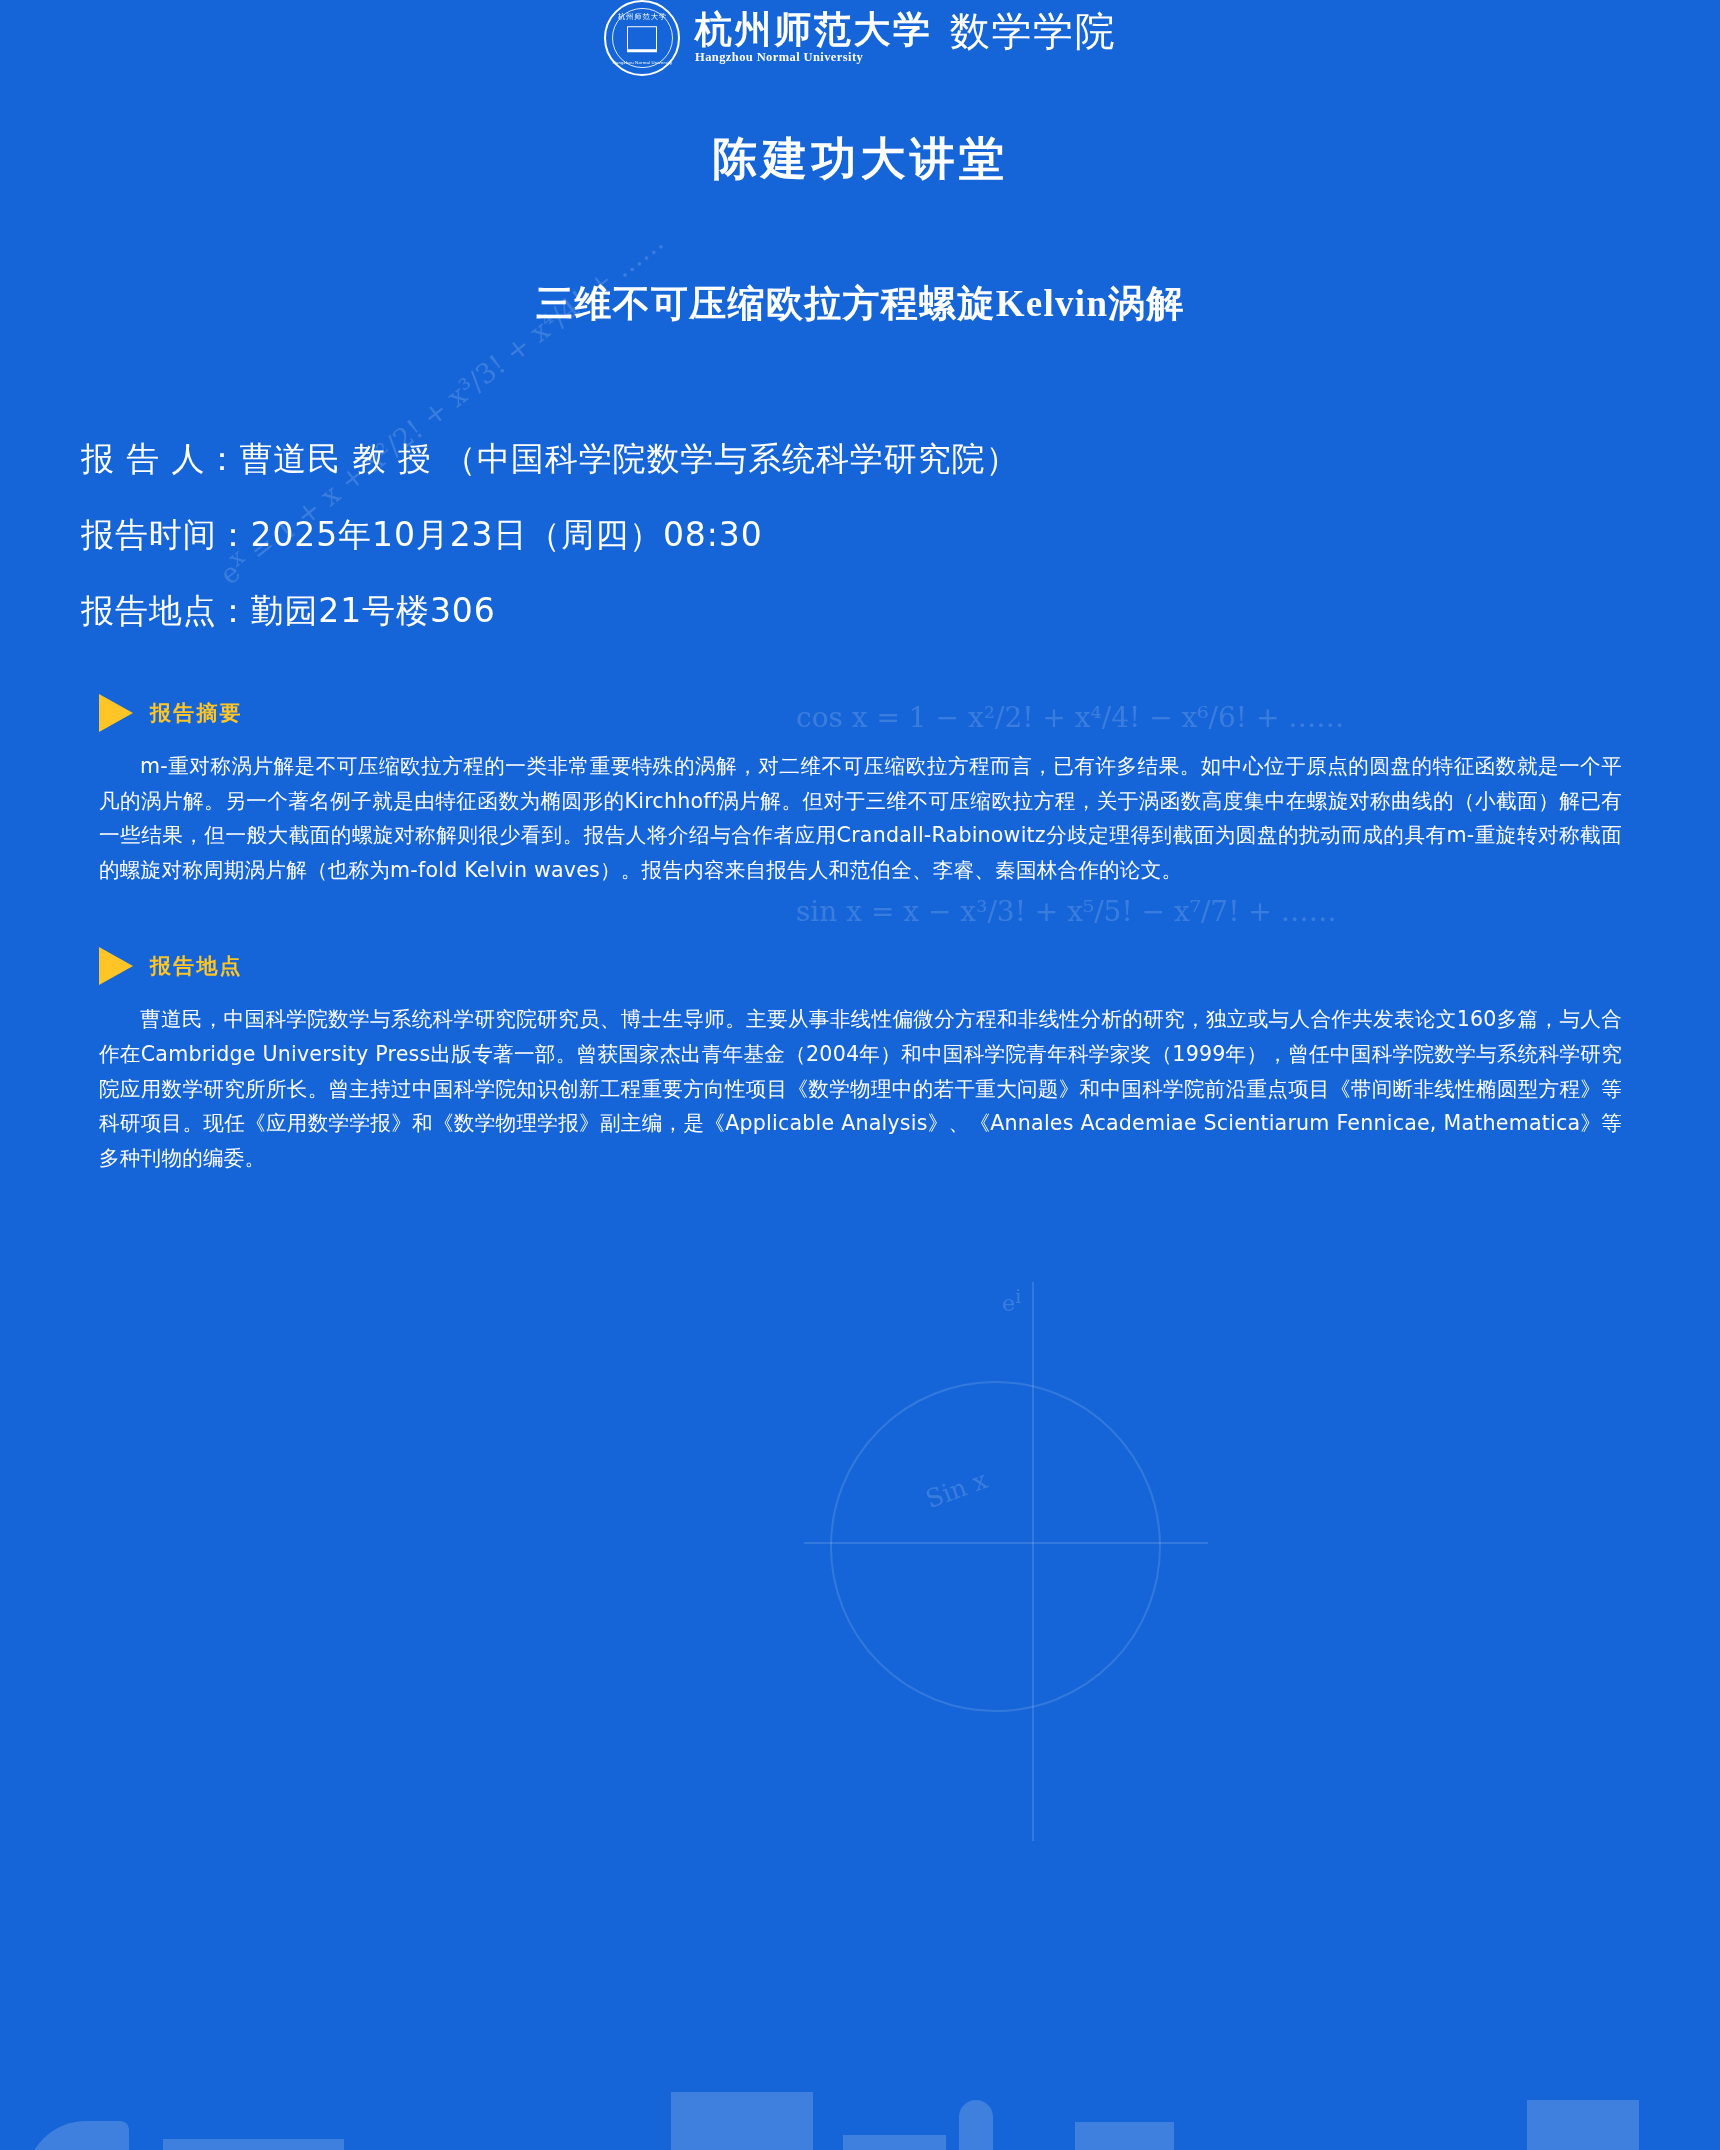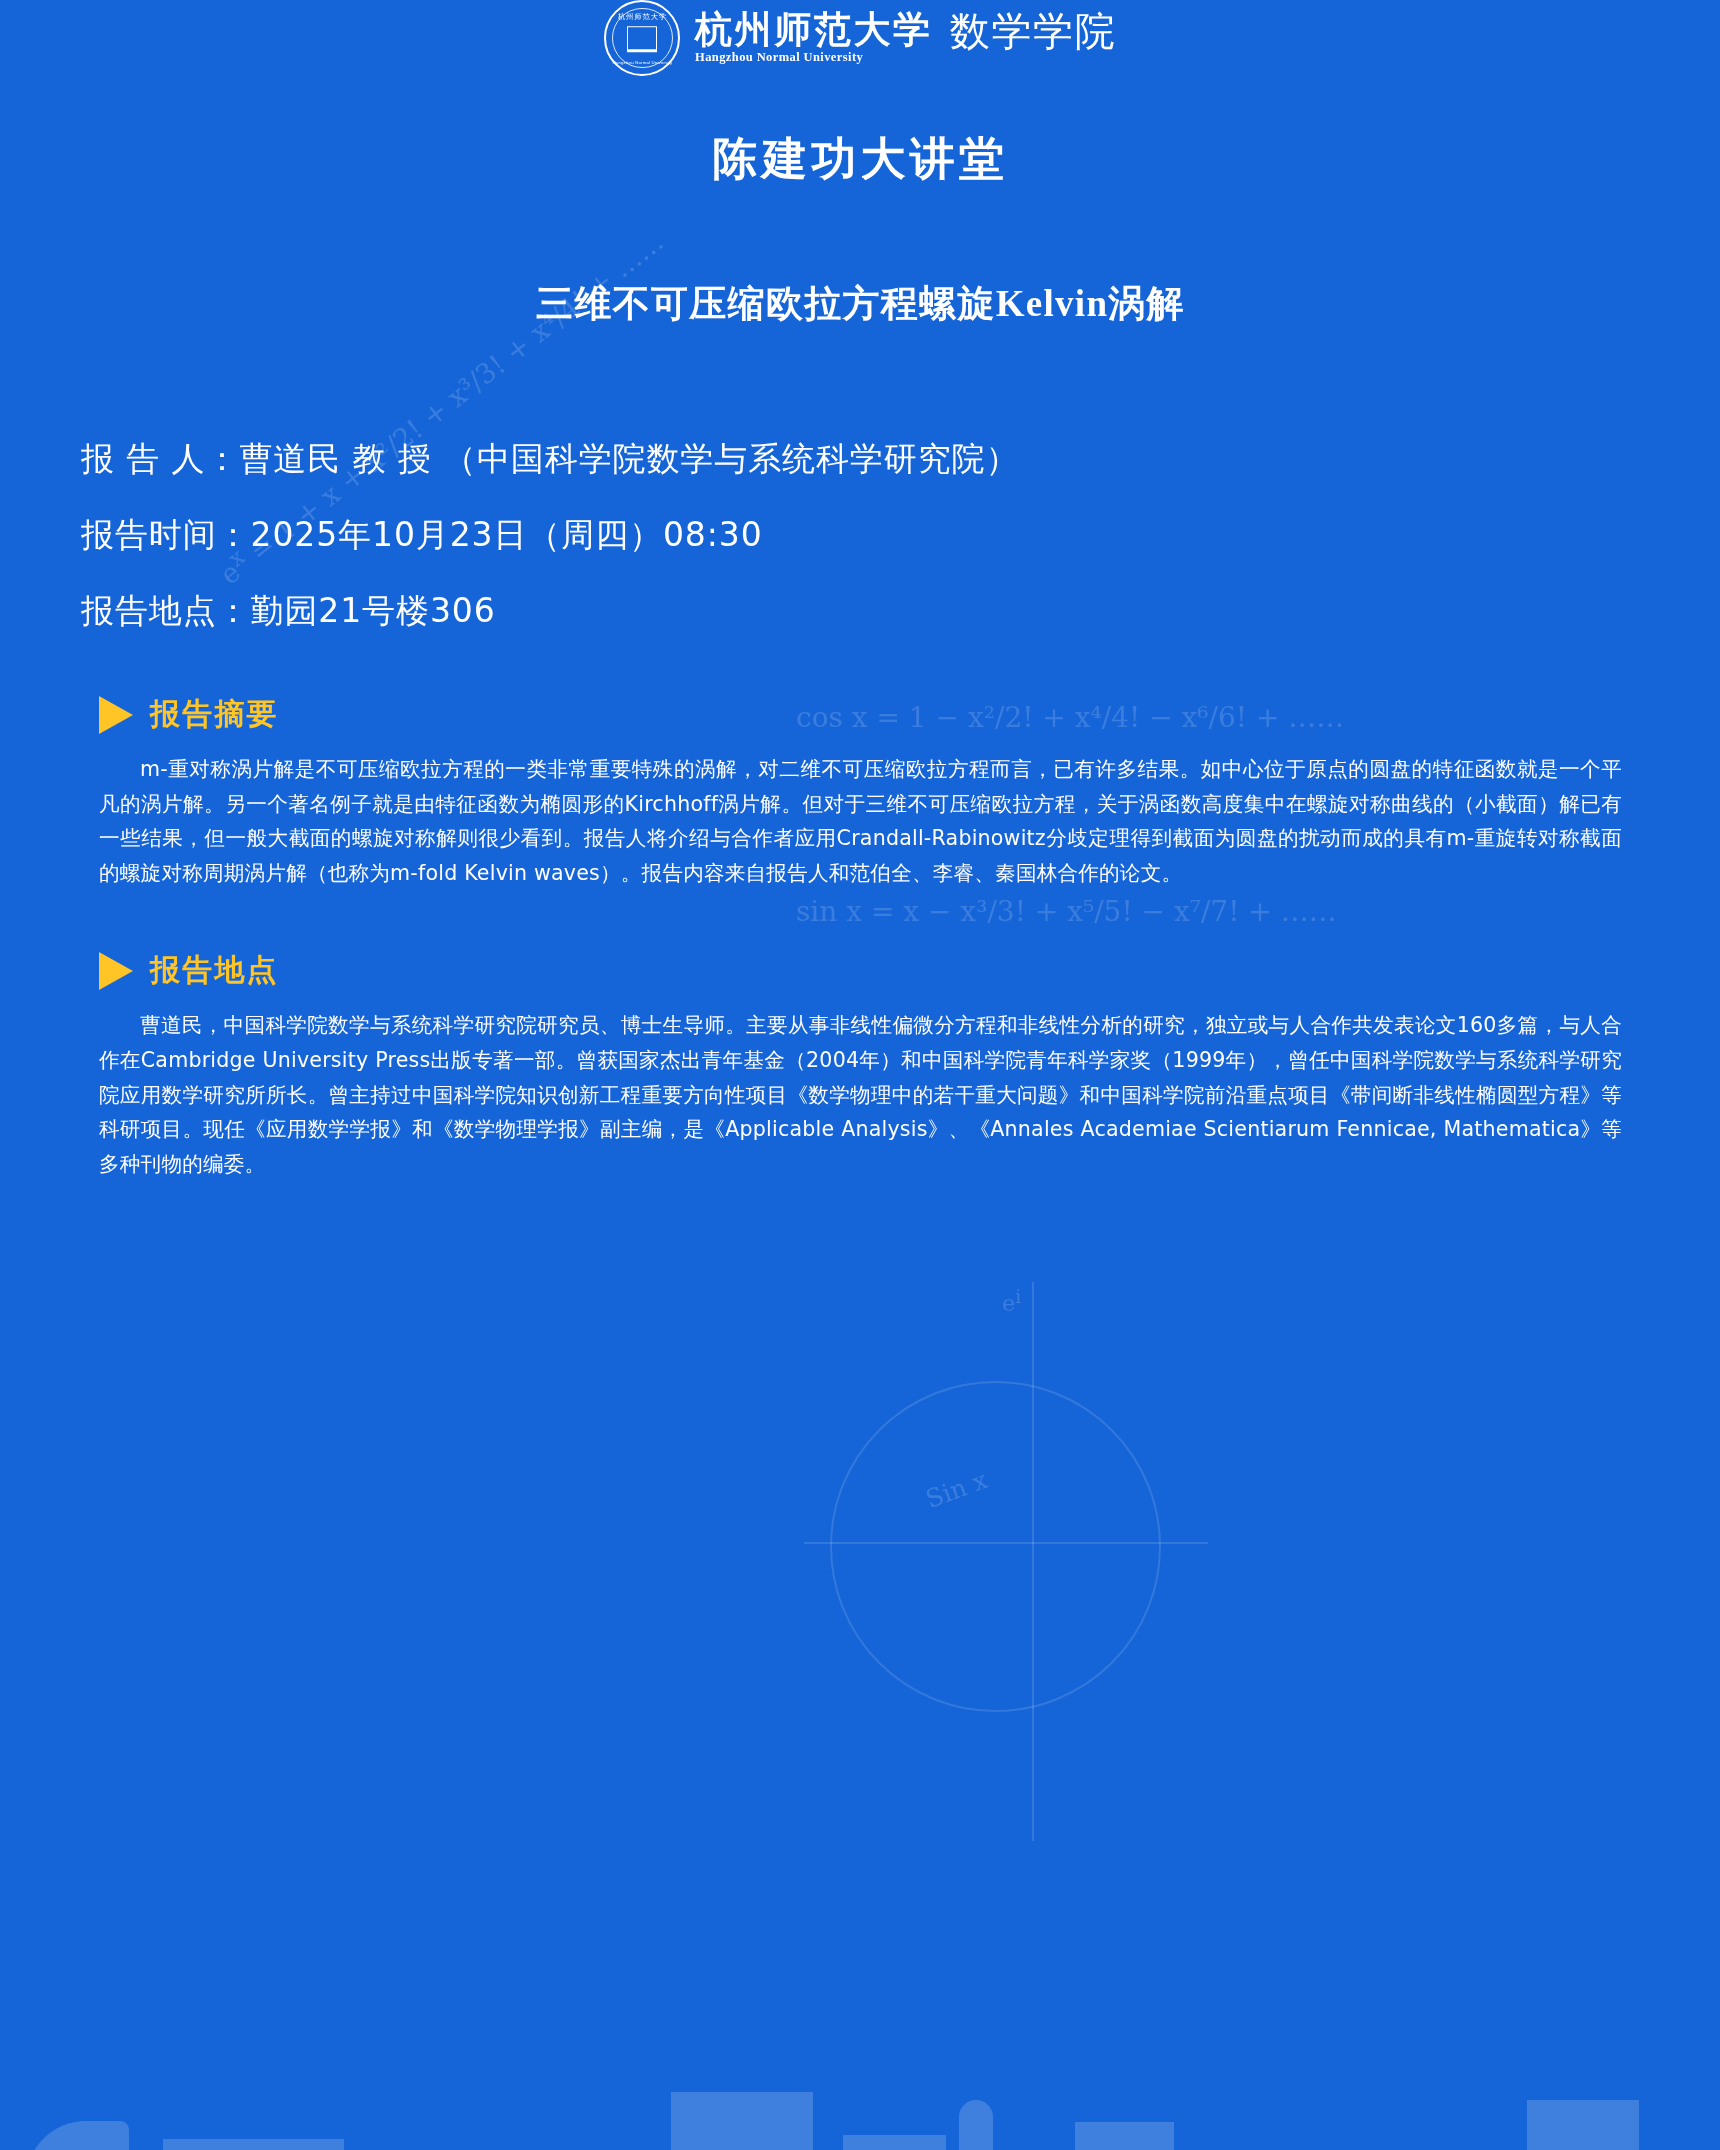--- a/index.html
+++ b/index.html
@@ -187,21 +187,21 @@
   .tri-icon {
     width: 0;
     height: 0;
     border-left: 34px solid #ffc425;
     border-top: 19.4px solid transparent;
     border-bottom: 19.4px solid transparent;
     flex: none;
   }
   .section-title {
     color: #ffc425;
-    font-size: 30px;
+    font-size: 21px;
     font-weight: 700;
     font-family: "DejaVu Sans", sans-serif;
     letter-spacing: 2.2px;
   }
   .section-body {
     color: #ffffff;
     font-size: 20.6px;
     line-height: 1.68;
     text-align: justify;
     text-justify: inter-ideograph;

